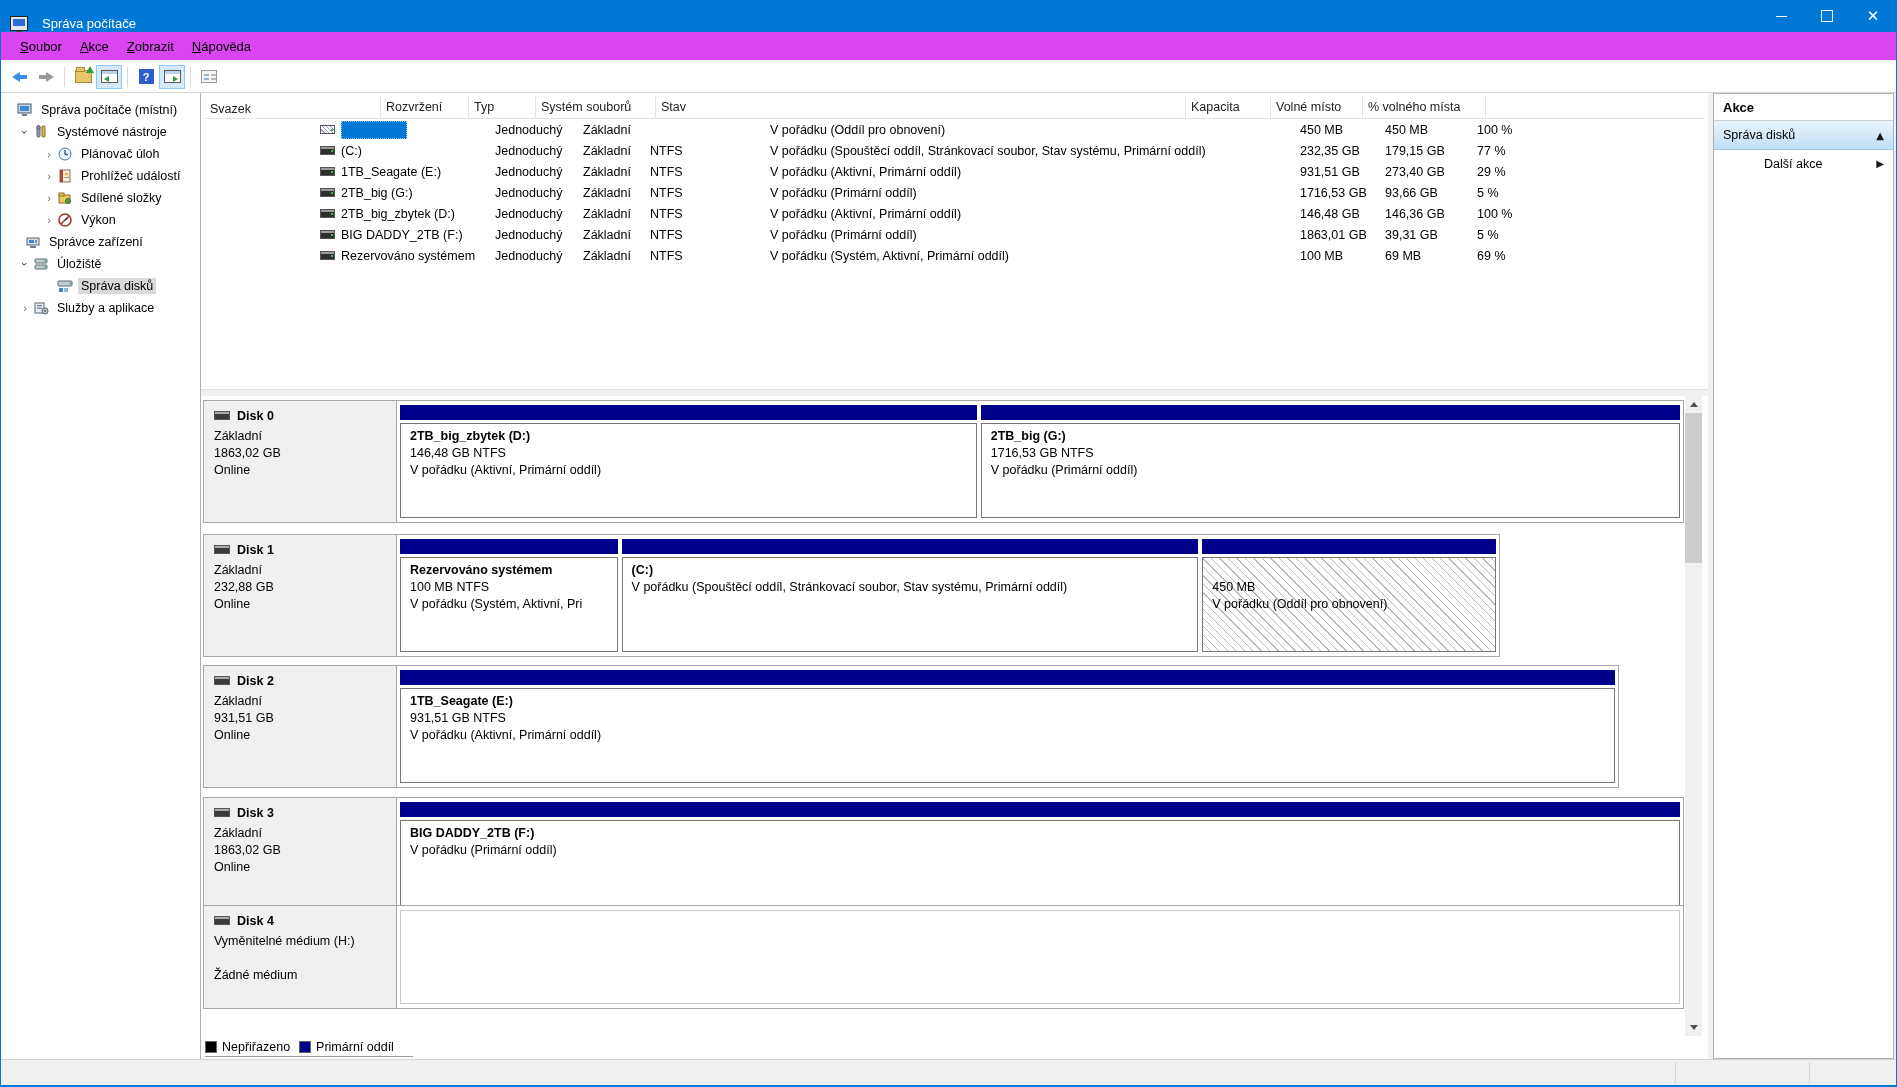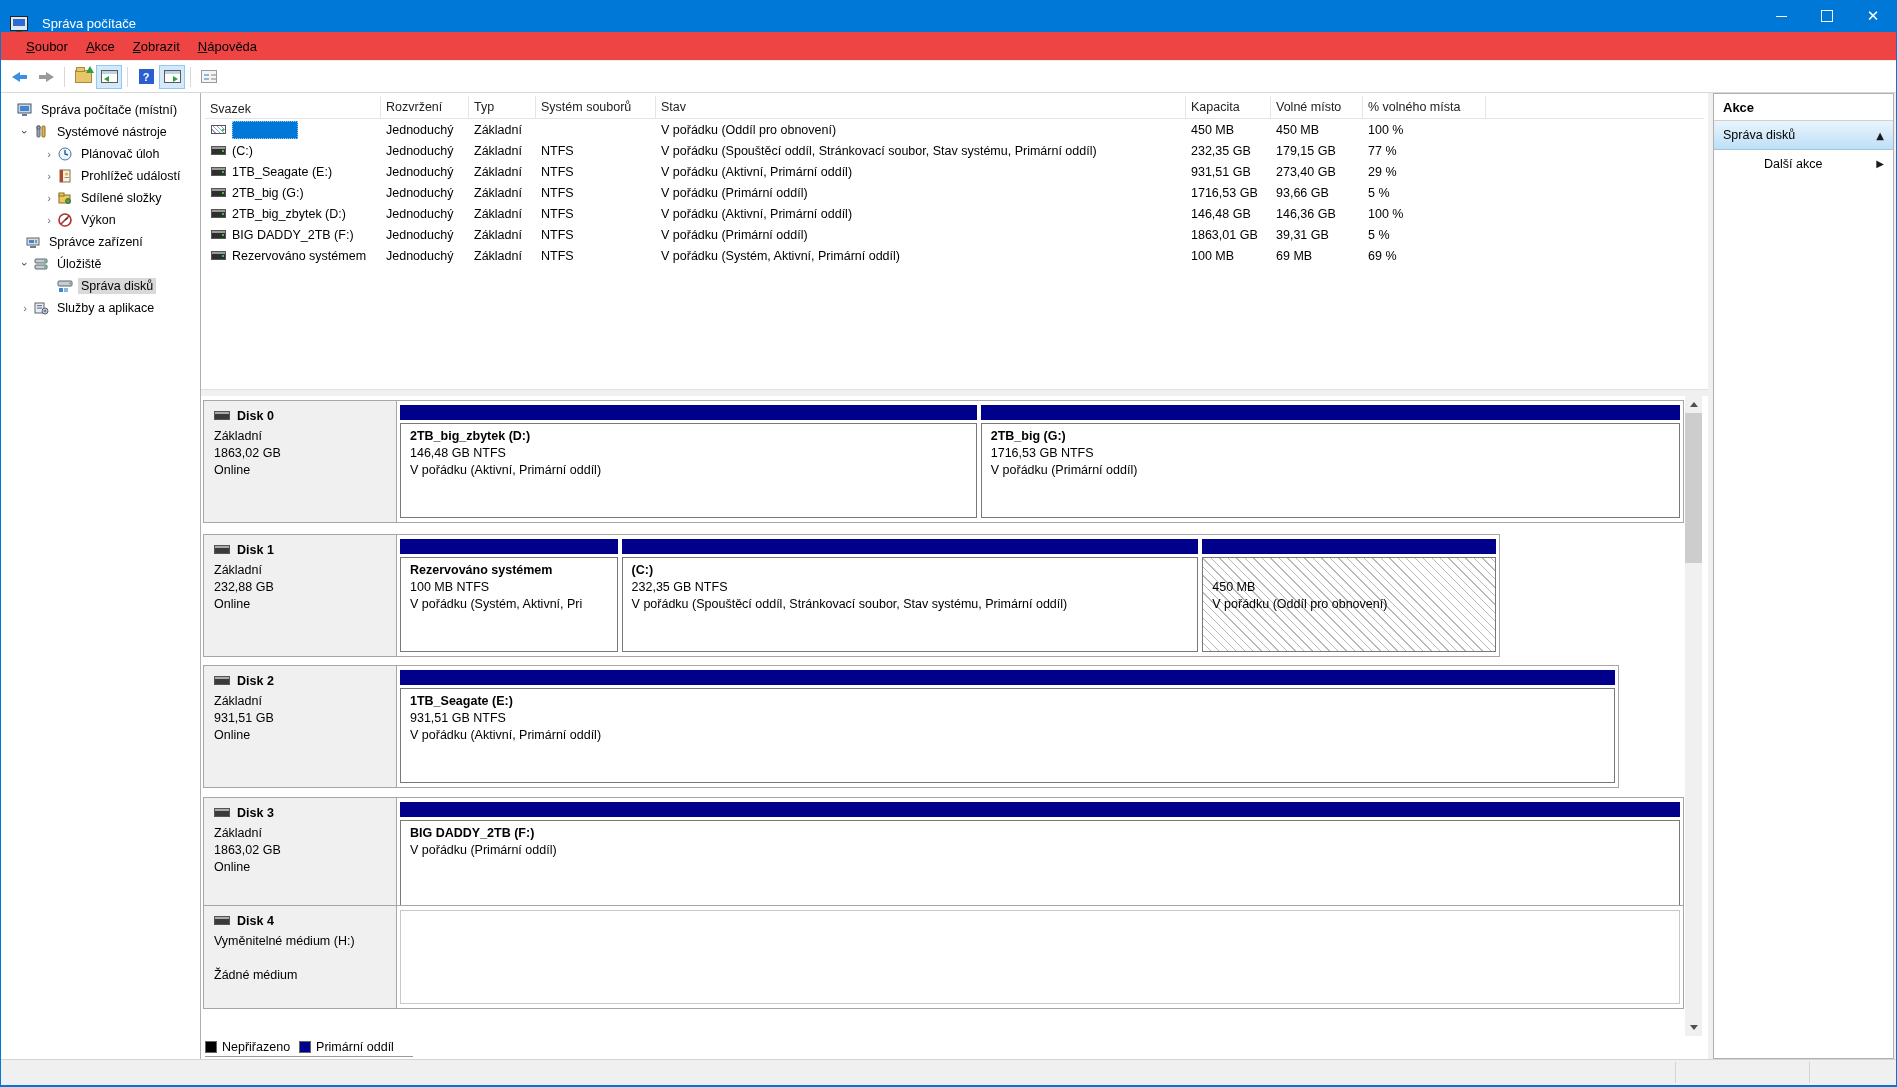--- a/index.html
+++ b/index.html
@@ -15,22 +15,22 @@
   .app-icon::before { content:""; position:absolute; left:2px; top:2px; right:2px; bottom:4px; background:#2b6cd4; }
   .app-icon::after { content:""; position:absolute; left:5px; bottom:-4px; width:6px; height:3px; background:#444; }
   .title-text { margin-left:14px; font-size:13px; }
   .caption-buttons { margin-left:auto; display:flex; height:100%; }
   .cap-btn { width:46px; height:32px; display:flex; align-items:center; justify-content:center; color:#fff; font-size:13px; }
   .cap-min::before { content:""; width:11px; height:1px; background:#fff; display:block; }
   .cap-max::before { content:""; width:10px; height:10px; border:1px solid #fff; display:block; }
   .cap-close { font-size:15px; font-family:"DejaVu Sans", sans-serif; }
 
   
-  .menubar { position:absolute; left:0; top:32px; width:100%; height:29px; background:#ef4444;
-             display:flex; align-items:center; padding-left:16px; border-bottom:1px solid #f0f0f0; }
+  .menubar { position:absolute; left:0; top:32px; width:100%; height:29px; background:#d946ef;
+             display:flex; align-items:center; padding-left:10px; border-bottom:1px solid #f0f0f0; }
   .menu-item { padding:4px 9px; font-size:13px; }
   .menu-item .u { text-decoration:underline; }
 
   
   .toolbar { position:absolute; left:0; top:61px; width:100%; height:32px; background:#fff;
              display:flex; align-items:center; padding-left:6px; border-bottom:1px solid #d9d9d9; }
   .tb-sep { width:1px; height:20px; background:#d9d9d9; margin:0 5px; }
   .tb-btn { width:26px; height:24px; display:flex; align-items:center; justify-content:center; position:relative; }
   .tb-pressed { background:#d5e9f8; border:1px solid #90c8f6; }
   .arr { position:relative; width:16px; height:10px; }
@@ -66,21 +66,21 @@
   .tw.exp { transform:rotate(90deg); color:#3c3c3c; }
   .t-ico { width:16px; height:16px; flex:0 0 16px; margin-right:5px; position:relative; }
   .t-label { padding:1px 3px; }
   .t-sel { background:#d9d9d9; }
   .svg16 { width:16px; height:16px; display:block; }
 
   
   .voltable { position:absolute; left:4px; top:3px; right:4px; }
   .vt-header { display:flex; height:23px; align-items:stretch; border-bottom:1px solid #e5e5e5; }
   .vt-h { padding:4px 4px 0 5px; border-right:1px solid #e5e5e5; color:#222; overflow:hidden; white-space:nowrap; }
-  .vt-row { display:flex; height:21px; align-items:center; }
+  .vt-row { display:flex; height:21px; align-items:center;justify-content:center; }
   .vt-c { padding:0 4px 0 5px; overflow:hidden; white-space:nowrap; }
   .c-name { width:176px; display:flex; align-items:center; }
   .c-layout { width:88px; } .c-type { width:67px; } .c-fs { width:120px; }
   .c-status { width:530px; } .c-cap { width:85px; } .c-free { width:92px; } .c-pct { width:123px; }
   .c-fill { flex:1; border-right:none !important; }
   .vol-ico { width:15px; height:9px; flex:0 0 15px; margin-right:6px; margin-left:1px;
              background:linear-gradient(#9a9a9a 0 2px, #2e2e2e 2px 100%); border:1px solid #555; position:relative; }
   .vol-ico::after { content:""; position:absolute; right:1px; top:3px; width:2px; height:2px; background:#39c24a; }
   .vol-ico.hatch { background:repeating-linear-gradient(45deg,#fff 0 2px,#8fa4c8 2px 3px); }
   .sel-box { width:66px; height:18px; background:#0078d7; border:1px dotted #9cc9ef; }
@@ -465,21 +465,20 @@
             <div class="part-body">
               <div class="p-label">Rezervováno systémem</div>
               <div class="p-line">100 MB NTFS</div>
               <div class="p-line">V pořádku (Systém, Aktivní, Pri</div>
             </div>
           </div>
           <div class="part" style="width:53%;">
             <div class="part-band"></div>
             <div class="part-body">
               <div class="p-label">(C:)</div>
-              <div class="p-line">232,35 GB NTFS</div>
               <div class="p-line">V pořádku (Spouštěcí oddíl, Stránkovací soubor, Stav systému, Primární oddíl)</div>
             </div>
           </div>
           <div class="part" style="width:27%;">
             <div class="part-band"></div>
             <div class="part-body hatched">
               <div class="p-label"></div>
               <div class="p-line">450 MB</div>
               <div class="p-line">V pořádku (Oddíl pro obnovení)</div>
             </div>

